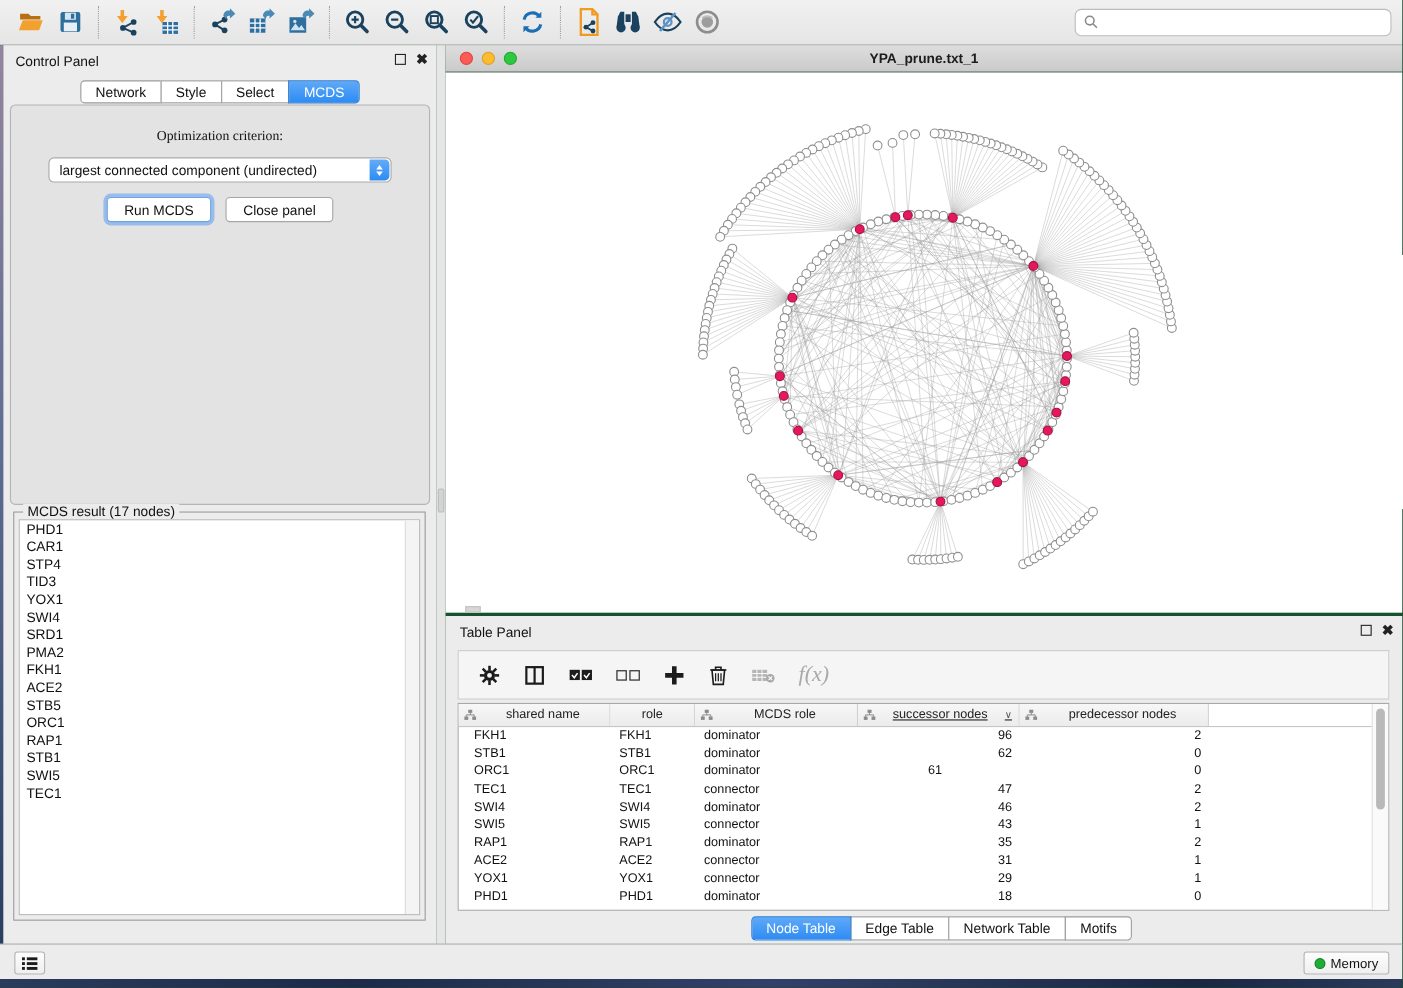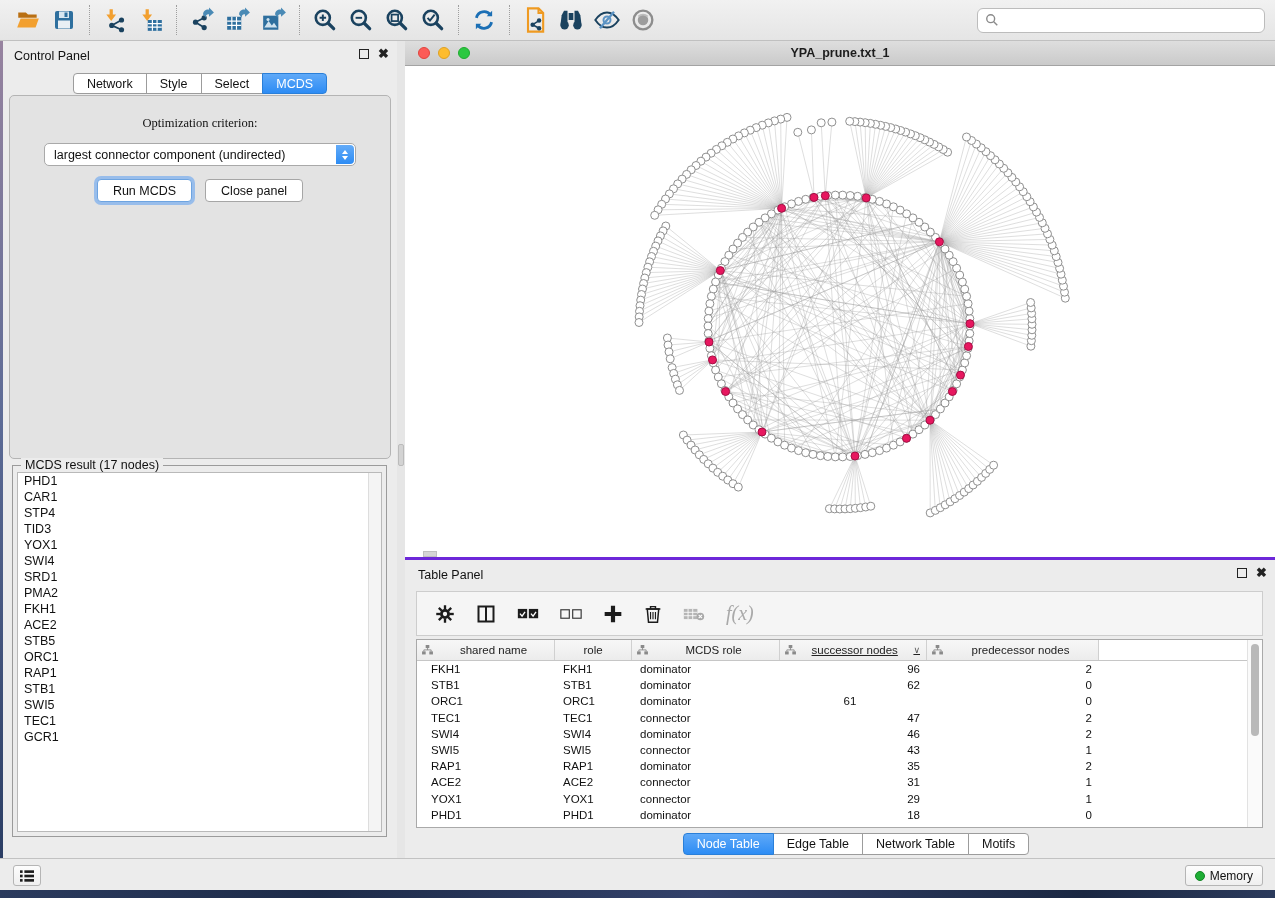--- a/index.html
+++ b/index.html
@@ -1,17 +1,17 @@
 <!DOCTYPE html>
 <html><head>
 <meta charset="utf-8">
 <style>
   * { margin:0; padding:0; box-sizing:border-box; }
   body { font-family:"Liberation Sans",sans-serif; background:#333; }
-  .screen { position:relative; width:1275px; height:898px; background:#6d28d9; overflow:hidden; font-family:"Liberation Sans",sans-serif; }
+  .screen { position:relative; width:1275px; height:898px; background:#14532d; overflow:hidden; font-family:"Liberation Sans",sans-serif; }
 
   
   .toolbar { position:absolute; left:0; top:0; width:1275px; height:41px;
     background:linear-gradient(#f1f1f1,#e5e5e5); border-bottom:1px solid #c0c0c0;
     display:flex; align-items:center; padding:0 10px; }
   .tbtn { width:36px; height:34px; display:flex; align-items:center; justify-content:center; border-radius:4px; }
   .tsep { width:0; height:30px; border-left:1px dotted #9e9e9e; margin:0 7px; }
   .search { margin-left:auto; width:288px; height:25px; background:#fff; border:1px solid #bcbcbc;
     border-radius:6px; display:flex; align-items:center; padding:0 7px; gap:4px; }
   .search input { border:none; outline:none; flex:1; font-size:12px; font-family:"Liberation Sans",sans-serif; background:transparent; }
@@ -260,21 +260,21 @@
     <div class="cp-tabs" id="cp-tabs">
         <div class="tab">Network</div>
         <div class="tab">Style</div>
         <div class="tab">Select</div>
         <div class="tab active">MCDS</div>
       </div>
 
     <div class="tab-content">
       <div class="opt-label">Optimization criterion:</div>
       <div class="selectbox">
-        <span class="val">largest connector component (undirected)</span>
+        <span class="val">largest connected component (undirected)</span>
         <span class="stepper">
             <span class="arr-up"></span>
             <span class="arr-dn"></span>
           </span>
       </div>
       <div class="btn-row">
         <button class="mac-btn focused">Run MCDS</button>
         <button class="mac-btn">Close panel</button>
       </div>
     </div>
@@ -292,21 +292,20 @@
           <div class="gb-item">SRD1</div>
           <div class="gb-item">PMA2</div>
           <div class="gb-item">FKH1</div>
           <div class="gb-item">ACE2</div>
           <div class="gb-item">STB5</div>
           <div class="gb-item">ORC1</div>
           <div class="gb-item">RAP1</div>
           <div class="gb-item">STB1</div>
           <div class="gb-item">SWI5</div>
           <div class="gb-item">TEC1</div>
-          <div class="gb-item">GCR1</div>
         </div>
     </div>
   </div>
 
   <div class="vsplit">
       <div class="grip"></div>
     </div>
 
   <div class="net-title">
     <div class="lights">

